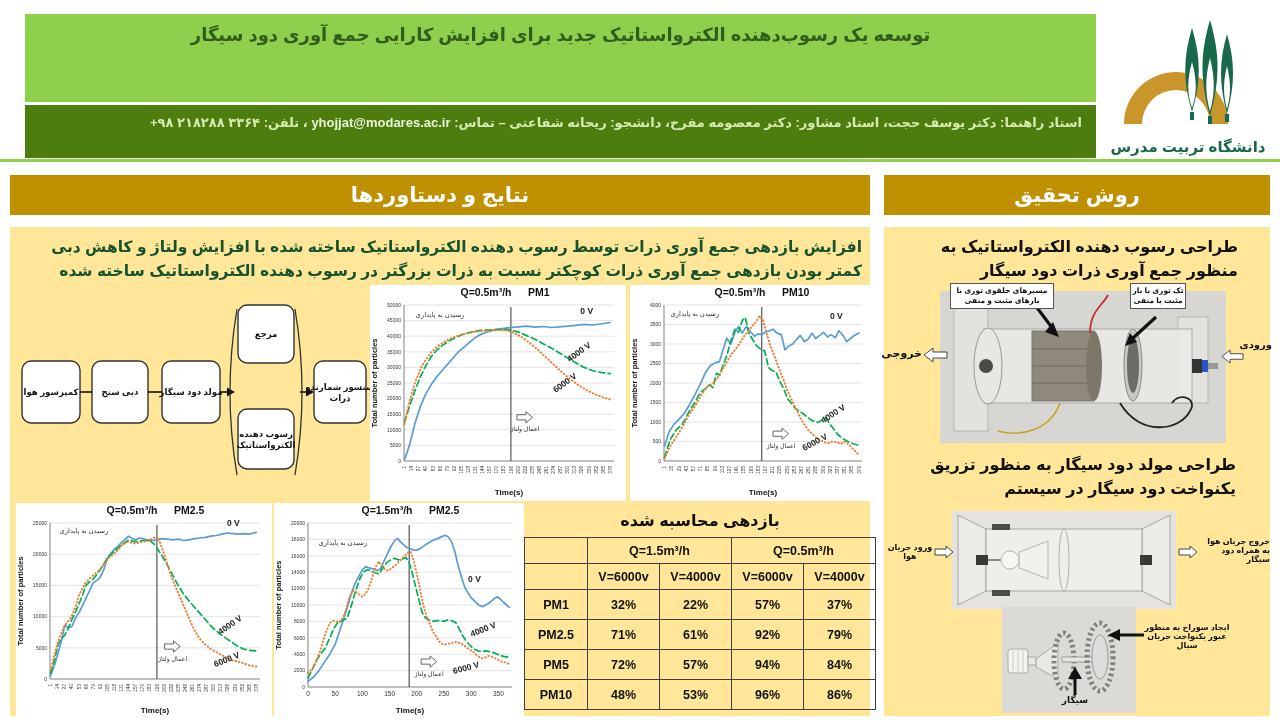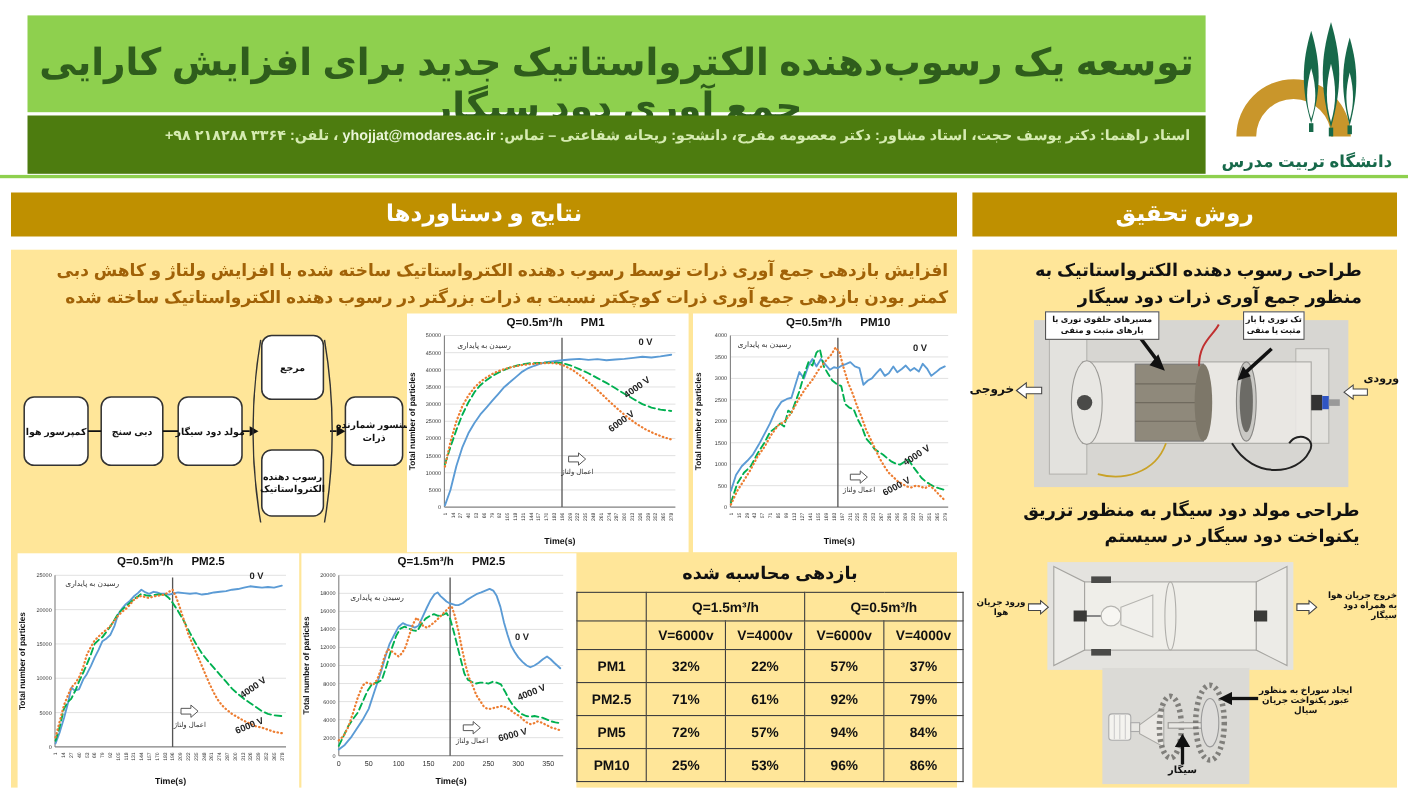--- a/index.html
+++ b/index.html
@@ -1,36 +1,36 @@
 <!DOCTYPE html>
 <html lang="fa"><head>
 <meta charset="utf-8">
 <style>
   html,body{margin:0;padding:0;background:#fff;}
   .poster{position:relative;width:1280px;height:720px;background:#fff;overflow:hidden;
           font-family:"Liberation Sans","DejaVu Sans",sans-serif;}
   .abs{position:absolute;}
   
   .band-title{left:25px;top:14px;width:1071px;height:88px;background:#8ED04E;}
-  .band-title .txt{padding-top:23px;text-align:center;font-size:34px;font-weight:bold;color:#2F5D1C;direction:rtl;}
+  .band-title .txt{padding-top:10px;text-align:center;font-size:18px;font-weight:bold;color:#2F5D1C;direction:rtl;}
   .band-contact{left:25px;top:105px;width:1071px;height:53px;background:#4d7c0f;color:#D6EBB2;
                 font-size:13px;font-weight:bold;direction:rtl;text-align:right;box-sizing:border-box;padding:10px 14px 0 8px;}
   .band-contact .email{font-weight:bold;color:#EAF5D8;direction:ltr;unicode-bidi:embed;}
   .band-contact .ltr{direction:ltr;unicode-bidi:embed;}
   .logo-wrap{left:1106px;top:12px;width:164px;height:152px;background:#fff;}
   .sep-line{left:0;top:159px;width:1280px;height:3px;background:#8ED04E;}
   
   .gold-hdr{height:40px;background:#BF9000;color:#fff;font-weight:bold;font-size:21px;line-height:40px;text-align:center;direction:rtl;}
   #hdr-results{left:10px;top:175px;width:860px;}
   #hdr-method{left:884px;top:175px;width:386px;}
   .cream{background:#FFE699;}
   #panel-results{left:10px;top:227px;width:860px;height:489px;}
   #panel-method{left:884px;top:227px;width:386px;height:489px;}
   
-  .bullets{left:8px;top:8px;width:844px;direction:rtl;text-align:right;font-size:15.5px;font-weight:bold;color:#a16207;line-height:1.55;}
+  .bullets{left:8px;top:8px;width:844px;direction:rtl;text-align:right;font-size:15.5px;font-weight:bold;color:#14532d;line-height:1.55;}
   .chart{background:#fff;}
   #chart-pm1{left:360px;top:58px;}
   #chart-pm10{left:620px;top:58px;}
   #chart-pm25a{left:6px;top:276px;}
   #chart-pm25b{left:264px;top:276px;}
   #flow-wrap{left:4px;top:72px;width:356px;height:200px;}
   #table-block{left:514px;top:284px;width:352px;}
   #table-title{text-align:center;font-size:16px;font-weight:bold;direction:rtl;margin-bottom:7px;color:#111;}
   #eff-table{width:100%;border-collapse:collapse;}
   #eff-table th,#eff-table td{border:1px solid #3f3f3f;text-align:center;font-size:12.5px;font-weight:600;color:#111;padding:0;}
@@ -397,21 +397,21 @@
             </tr>
             <tr>
               <th>PM5</th>
               <td>72%</td>
               <td>57%</td>
               <td>94%</td>
               <td>84%</td>
             </tr>
             <tr>
               <th>PM10</th>
-              <td>25%</td>
+              <td>48%</td>
               <td>53%</td>
               <td>96%</td>
               <td>86%</td>
             </tr>
           </tbody>
         </table>
     </div>
   </div>
 
   <div class="abs cream" id="panel-method">

